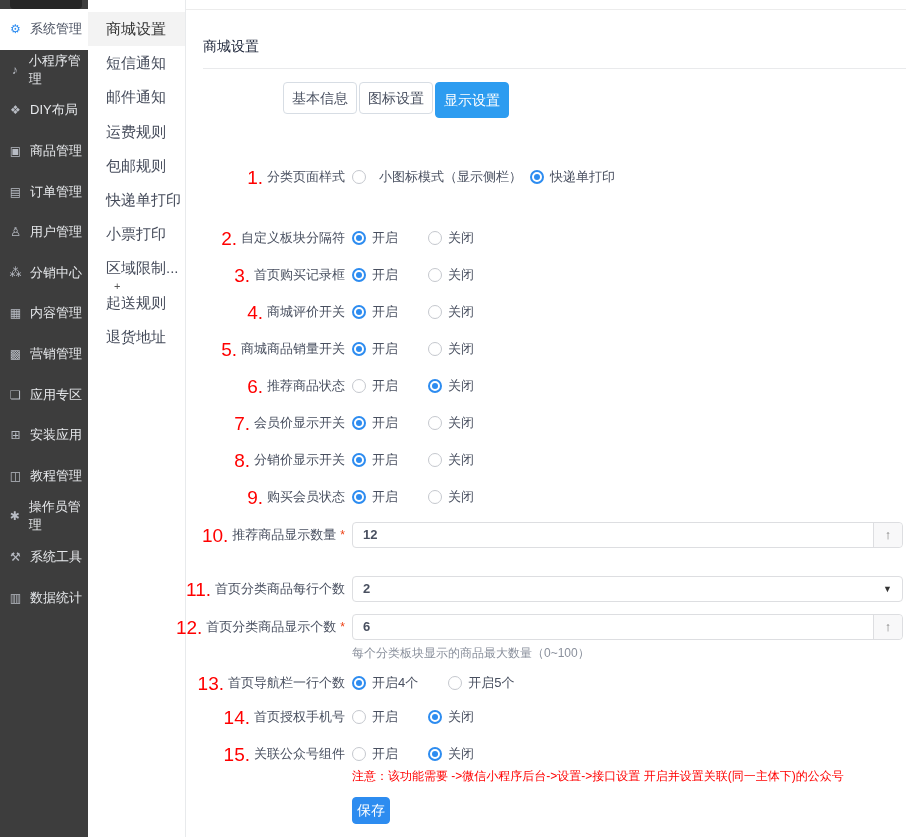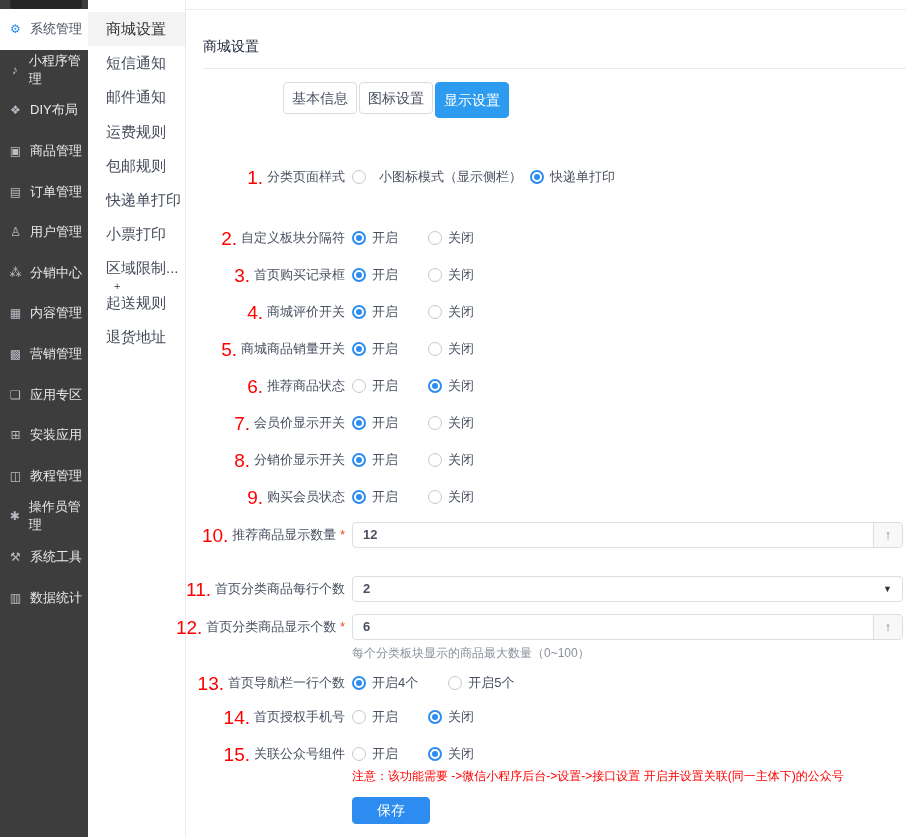--- a/index.html
+++ b/index.html
@@ -64,21 +64,21 @@
     border:1px solid #dddee1; border-radius:4px; }
   .nval { position:absolute; left:10px; top:0; line-height:24px; font-size:13px; color:#495060;font-weight:bold; }
   .spin { position:absolute; right:0; top:0; bottom:0; width:29px; background:#f8f8f9;
     border-left:1px solid #dddee1; border-radius:0 4px 4px 0; text-align:center;
     line-height:24px; font-size:13px; color:#777; cursor:pointer; }
   .selarrow { position:absolute; right:10px; top:0; line-height:24px; font-size:9px; color:#333; }
   .help { position:absolute; left:0; top:31px; font-size:12px; color:#8a909c; white-space:nowrap; }
 
   .note { position:absolute; top:768px; left:166px; font-size:12px; color:var(--red,#ff0000);
     white-space:nowrap; font-weight:normal; }
-  .save { position:absolute; top:797px; left:166px; height:27px; padding:0 24px;
+  .save { position:absolute; top:797px; left:166px; height:27px; padding:0 4px;
     background:var(--accent,#2d8cf0); color:#fff; border:1px solid var(--accent,#2d8cf0);
     border-radius:4px; font-size:14px; cursor:pointer;
     font-family:"Liberation Sans","DejaVu Sans",sans-serif; }
 </style>
 </head>
 <body>
 
 <div id="app">
 
   <aside id="dark-sidebar">

